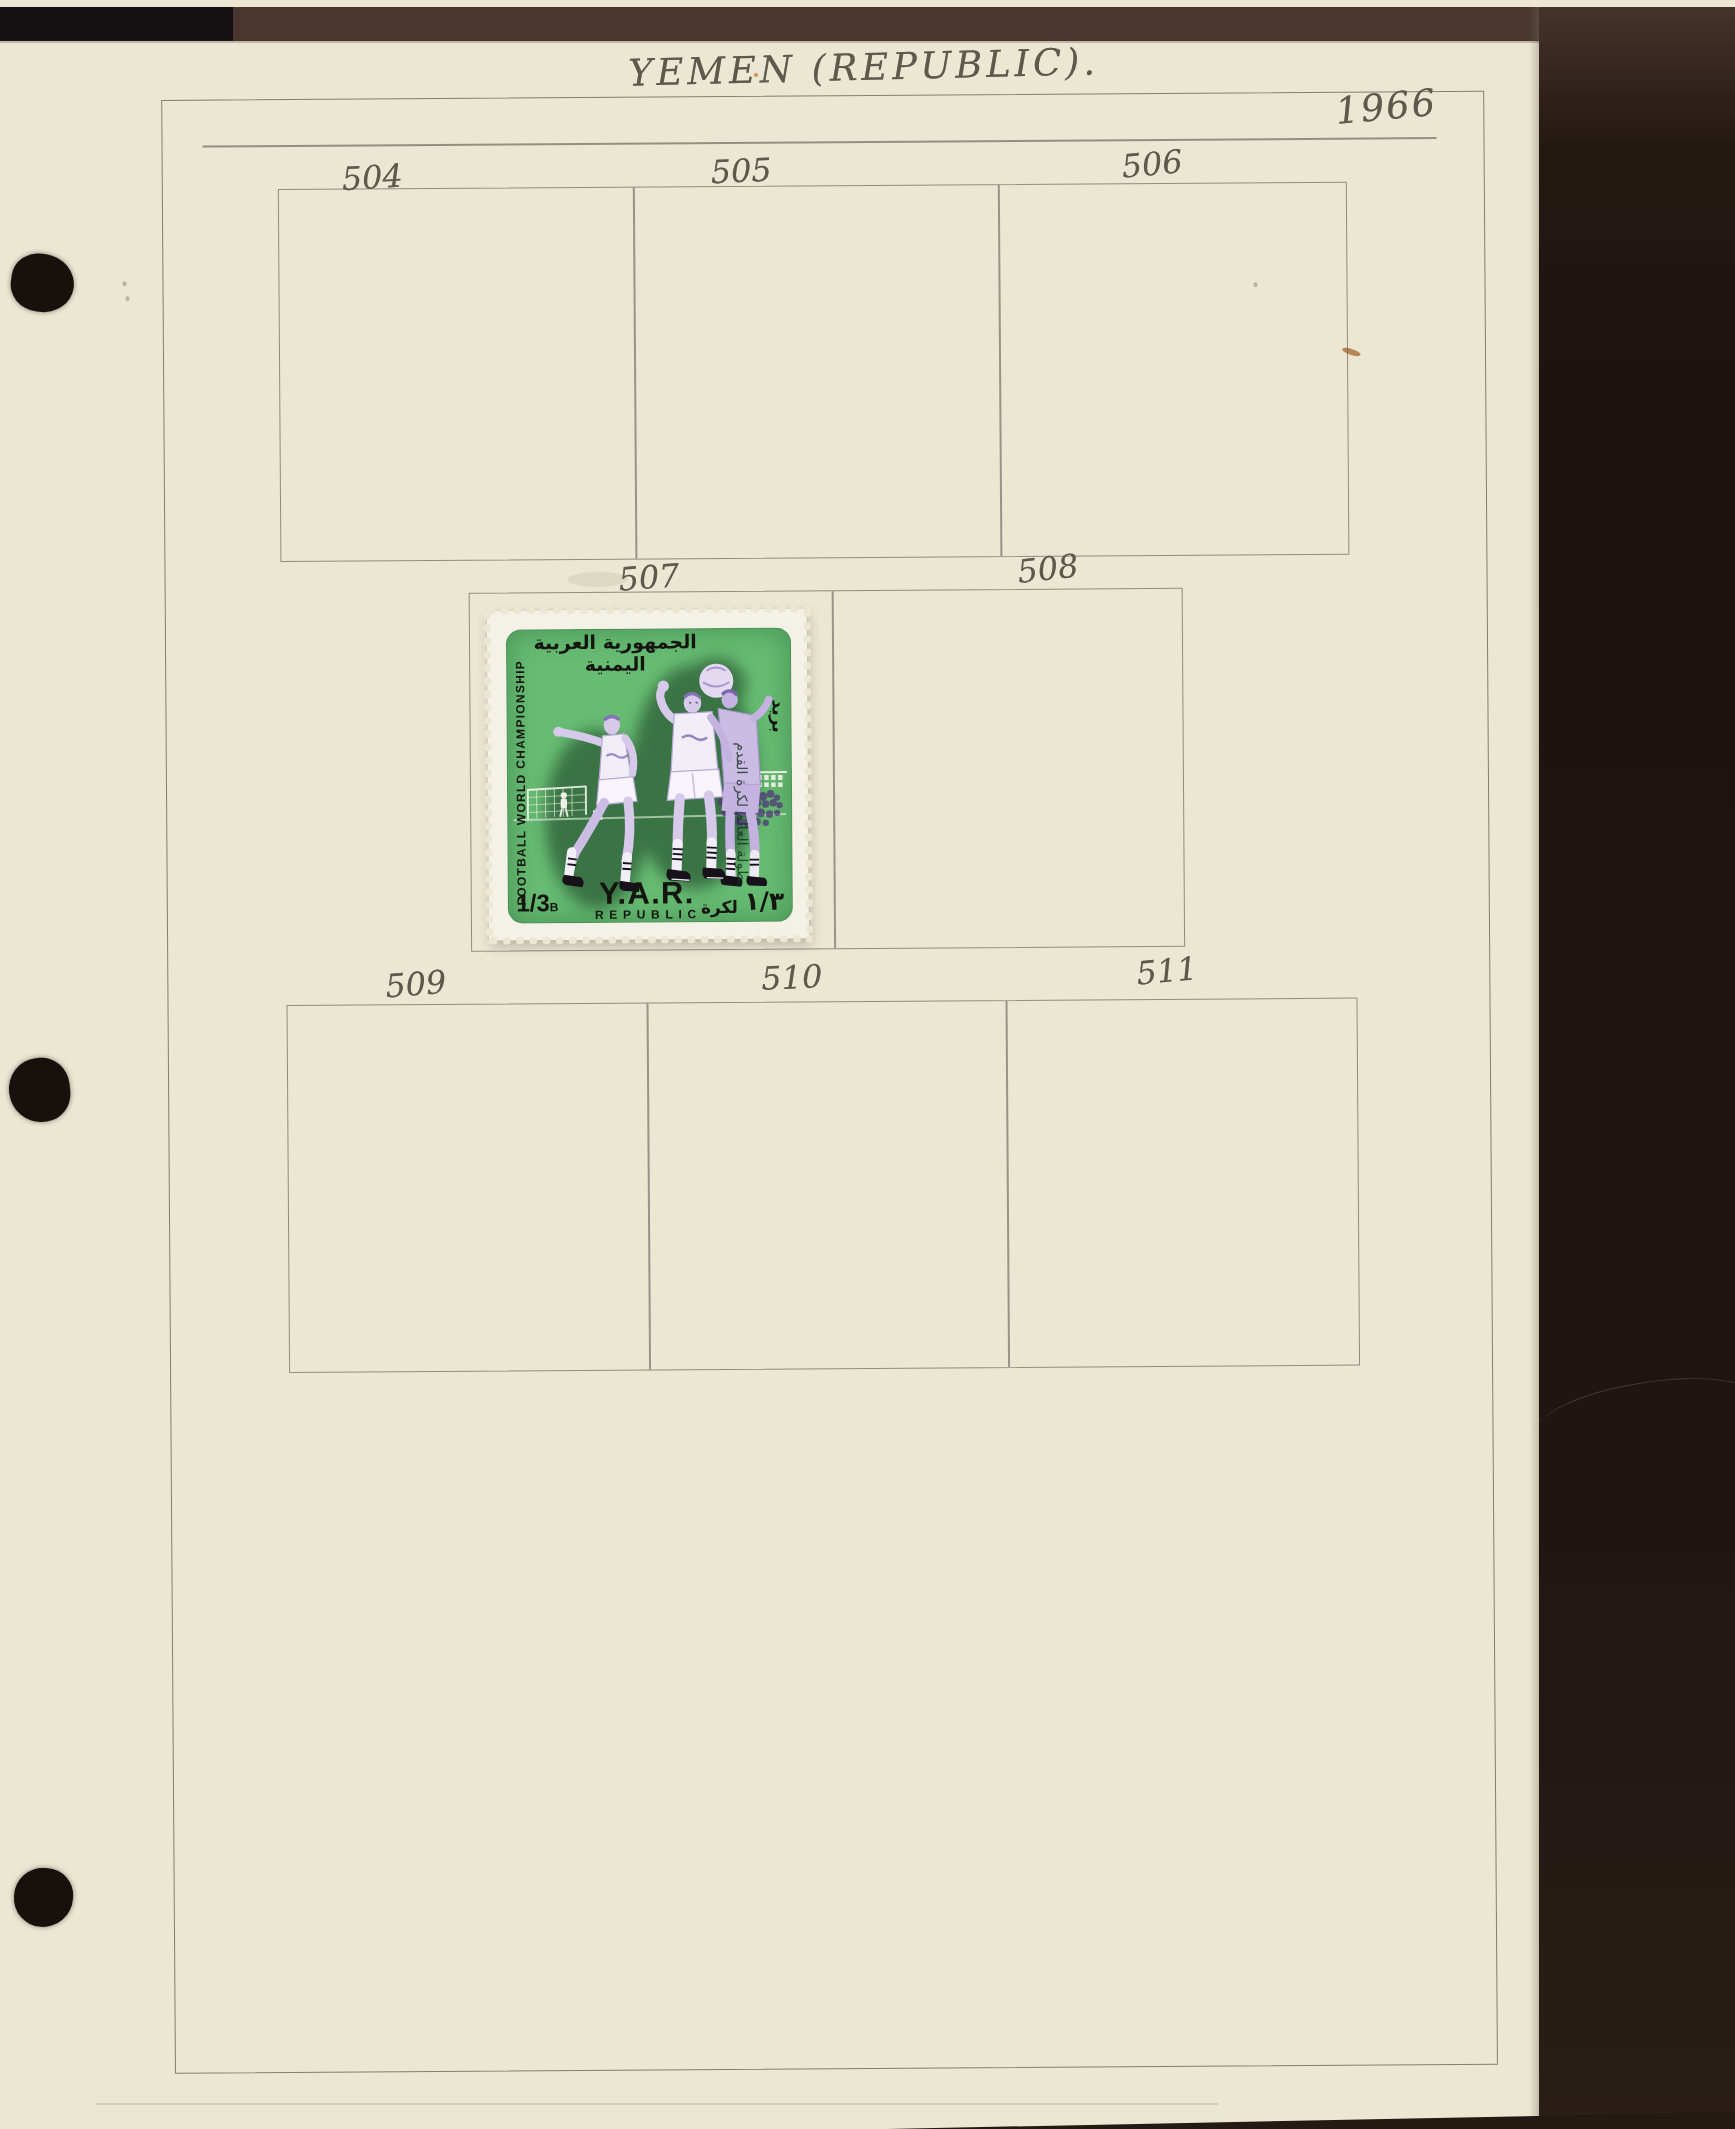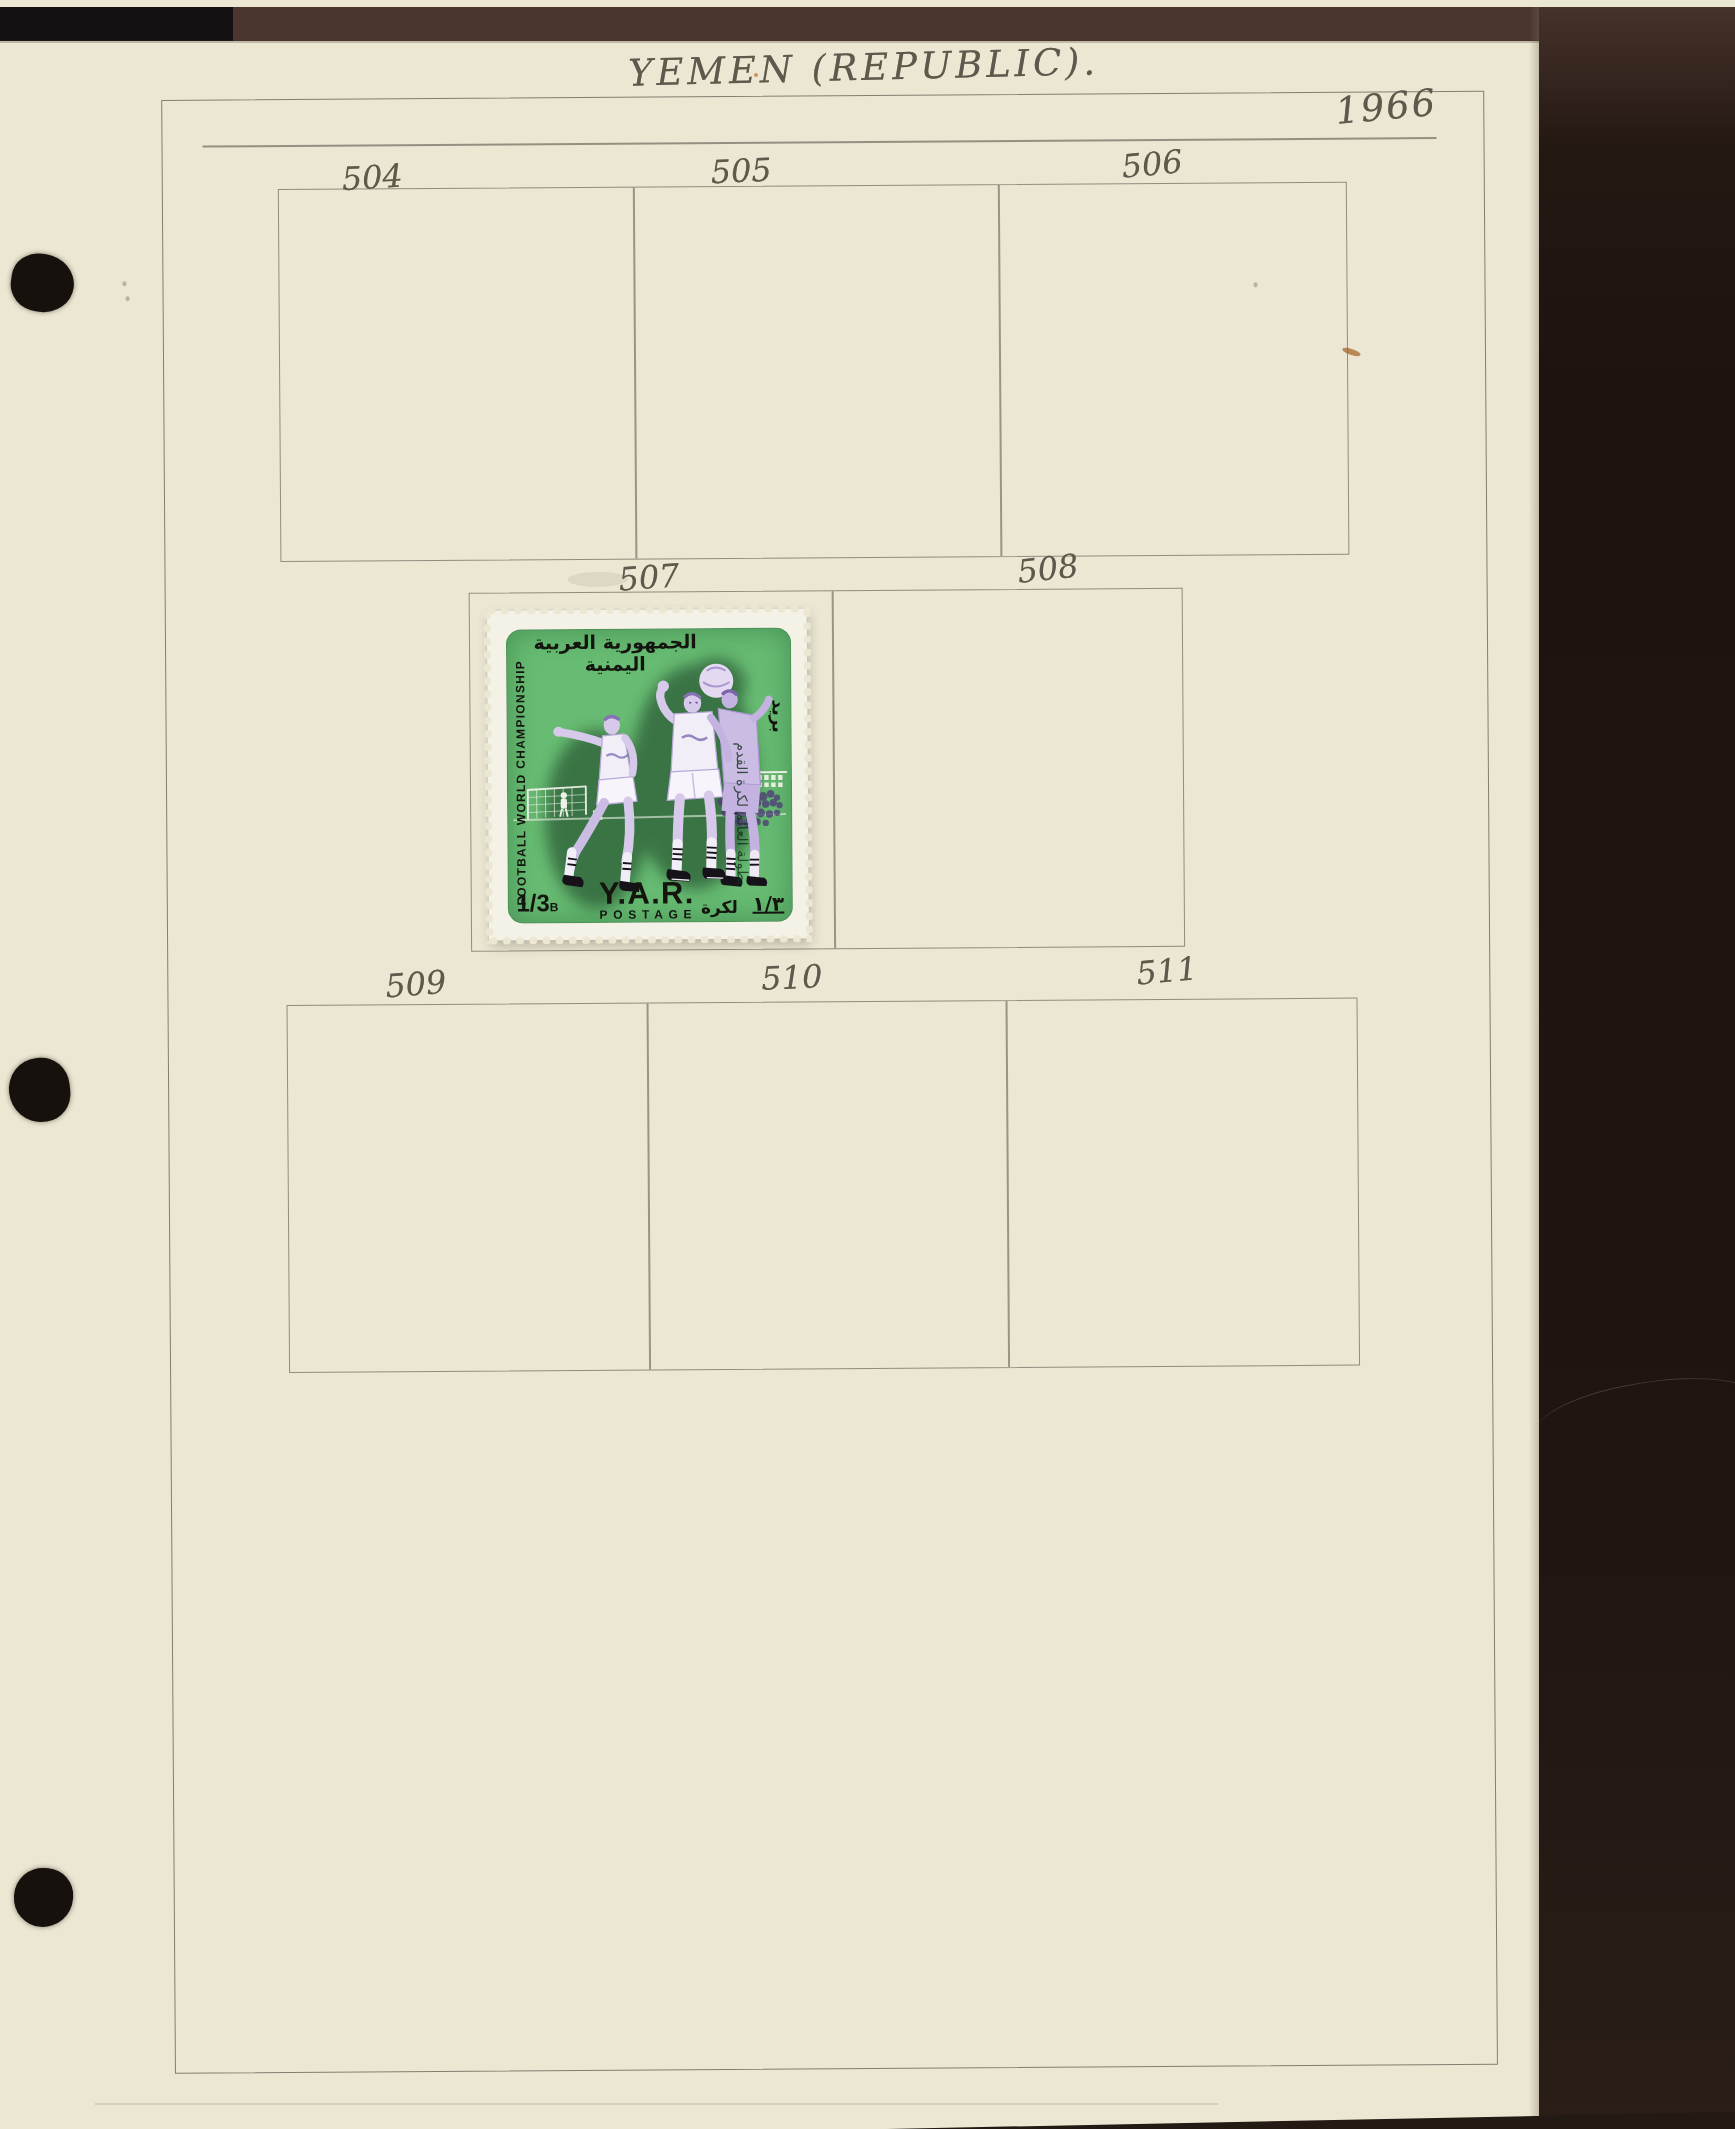--- a/index.html
+++ b/index.html
@@ -80,21 +80,21 @@
       font-family:"Liberation Sans",sans-serif;white-space:nowrap;}
   .s-ar-inner{left:242px;top:61px;width:196px;transform:rotate(90deg);transform-origin:0 0;
       font-size:14.5px;color:#15301c;opacity:.8;}
   .s-denom{left:7.6px;bottom:5px;font-size:24px;font-weight:bold;font-family:"Liberation Sans",sans-serif;}
   .s-denom .b{font-size:12px;vertical-align:baseline;}
   .s-yar{left:64px;bottom:10px;width:148px;text-align:center;font-size:31px;font-weight:bold;
       letter-spacing:1.3px;font-family:"Liberation Sans",sans-serif;}
   .s-postage{left:78px;bottom:0px;width:123px;text-align:center;font-size:12px;letter-spacing:5.7px;
       font-weight:bold;font-family:"Liberation Sans",sans-serif;}
   .s-ar-unit{right:54px;bottom:3.8px;font-size:17px;font-weight:bold;}
-  .s-ar-val{right:7.6px;bottom:5px;font-size:20px;font-weight:bold;text-decoration:underline;}
+  .s-ar-val{right:7.6px;bottom:5px;font-size:25px;font-weight:bold;}
 </style>
 </head>
 <body>
 
 <div class="abs" style="left:0;top:7px;width:1736px;height:2129px;">
 
   <div class="abs band-top"></div>
   <div class="abs band-top-black"></div>
   <div class="abs band-right"></div>
   <div class="abs scratch"></div>
@@ -296,21 +296,21 @@
         </svg>
 
         <div class="s-ink s-ar s-ar-top">الجمهورية العربية اليمنية</div>
         <div class="s-ink s-ar s-ar-right">بريد</div>
         <div class="s-ink s-ev">FOOTBALL WORLD CHAMPIONSHIP</div>
         <div class="s-ink s-ar s-ar-inner">بطولة العالم لكرة القدم</div>
         <div class="s-ink s-denom">
           <span>1/3</span><span class="b">B</span>
         </div>
         <div class="s-ink s-yar">Y.A.R.</div>
-        <div class="s-ink s-postage">POSTAGE</div>
+        <div class="s-ink s-postage">REPUBLIC</div>
         <div class="s-ink s-ar s-ar-unit">لكرة</div>
         <div class="s-ink s-ar s-ar-val">١/٣</div>
       </div>
     </div>
 
   </div>
 </div>
 
 
 </body></html>

